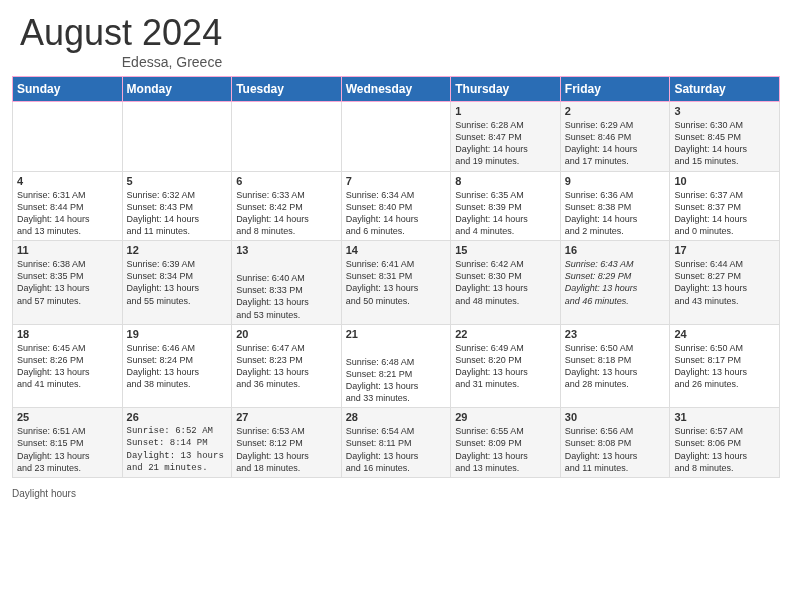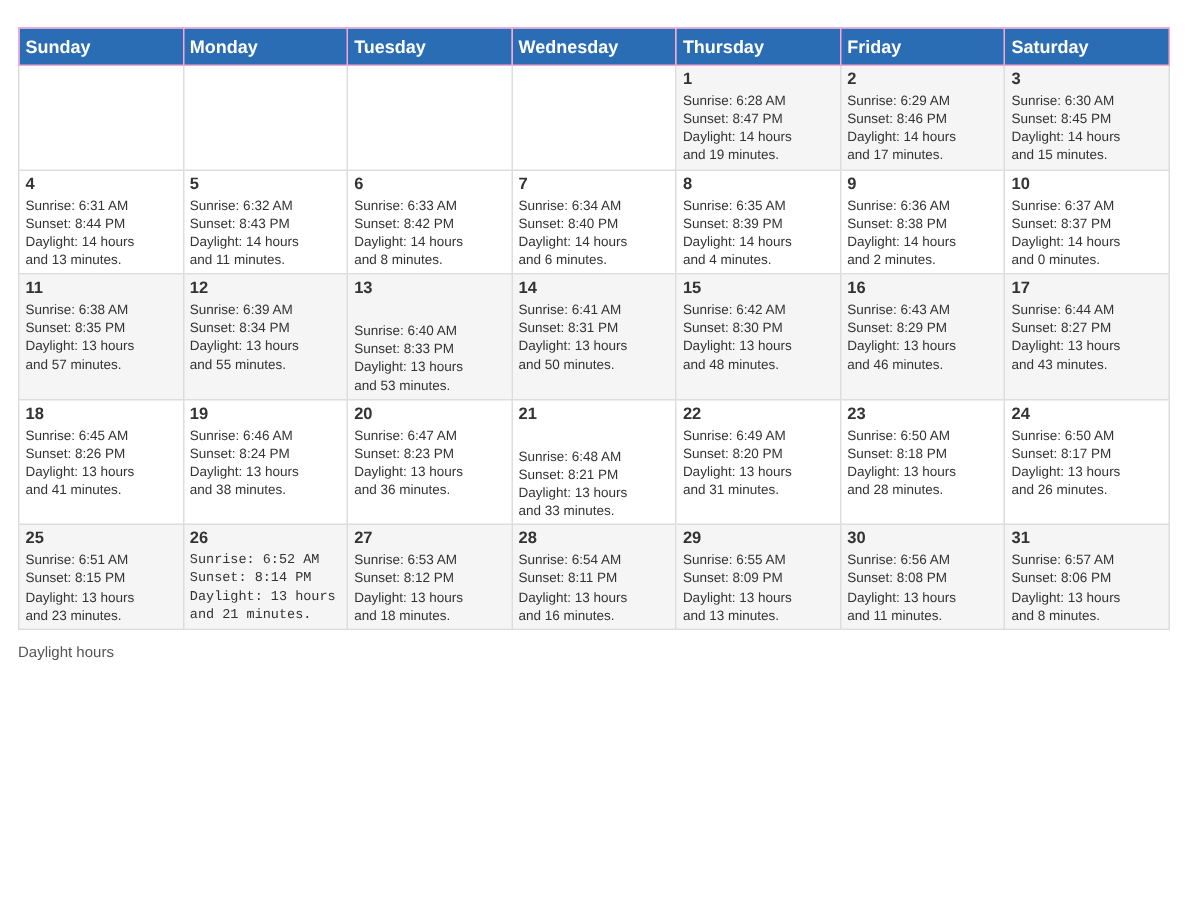--- a/index.html
+++ b/index.html
@@ -83,20 +83,24 @@
       color: #333;
     }
     .empty-cell {
       background: #fff !important;
     }
   </style>
 </head>
 <body>
 
 <div class="header">
+  <div class="title-block">
+    <div class="month-year">August 2024</div>
+    <div class="location">Edessa, Greece</div>
+  </div>
 </div>
 
 <div class="calendar-wrapper">
   <table>
     <thead>
       <tr id="header-row">
           <th>Sunday</th>
           <th>Monday</th>
           <th>Tuesday</th>
           <th>Wednesday</th>
@@ -215,21 +219,21 @@
           </td>
           <td>
             <div class="day-num">15</div>
             <div class="day-info" style="white-space: pre-line;">Sunrise: 6:42 AM
 Sunset: 8:30 PM
 Daylight: 13 hours
 and 48 minutes.</div>
           </td>
           <td>
             <div class="day-num">16</div>
-            <div class="day-info" style="white-space: pre-line;">Sunrise: 6:43 AM
+            <div class="day-info" style="white-space: pre-line; font-style: italic;">Sunrise: 6:43 AM
 Sunset: 8:29 PM
 Daylight: 13 hours
 and 46 minutes.</div>
           </td>
           <td>
             <div class="day-num">17</div>
             <div class="day-info" style="white-space: pre-line;">Sunrise: 6:44 AM
 Sunset: 8:27 PM
 Daylight: 13 hours
 and 43 minutes.</div>

